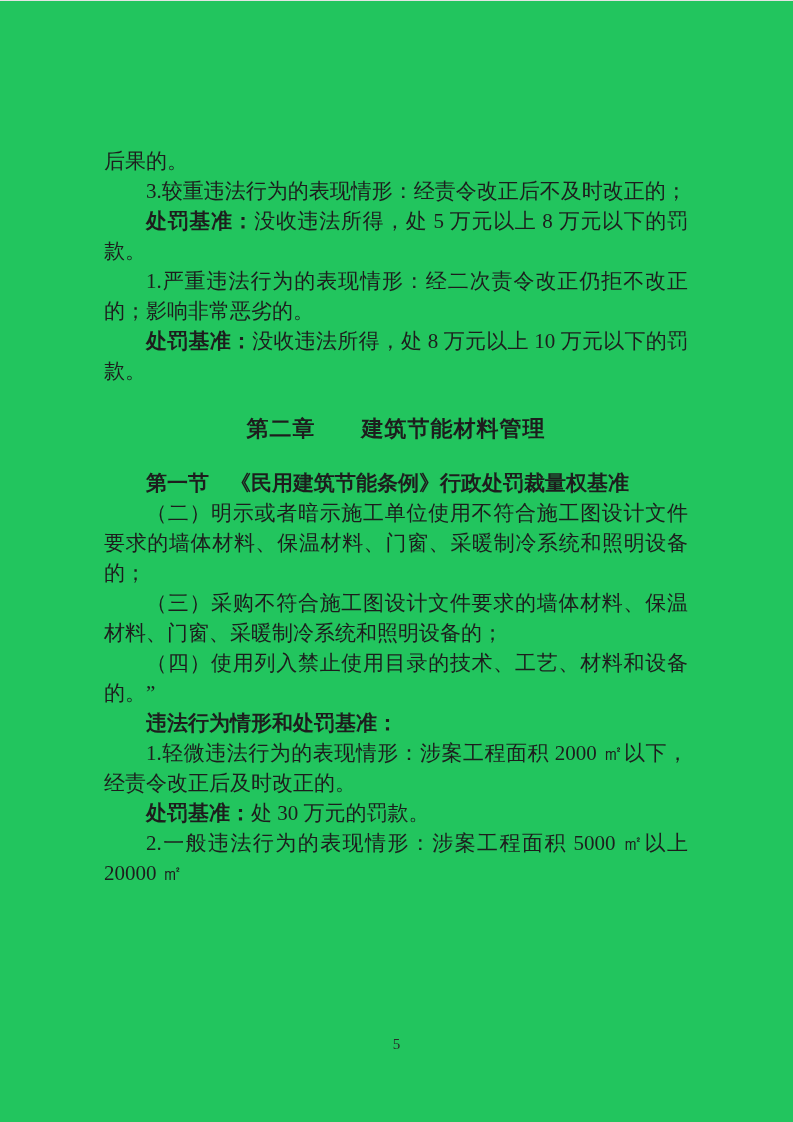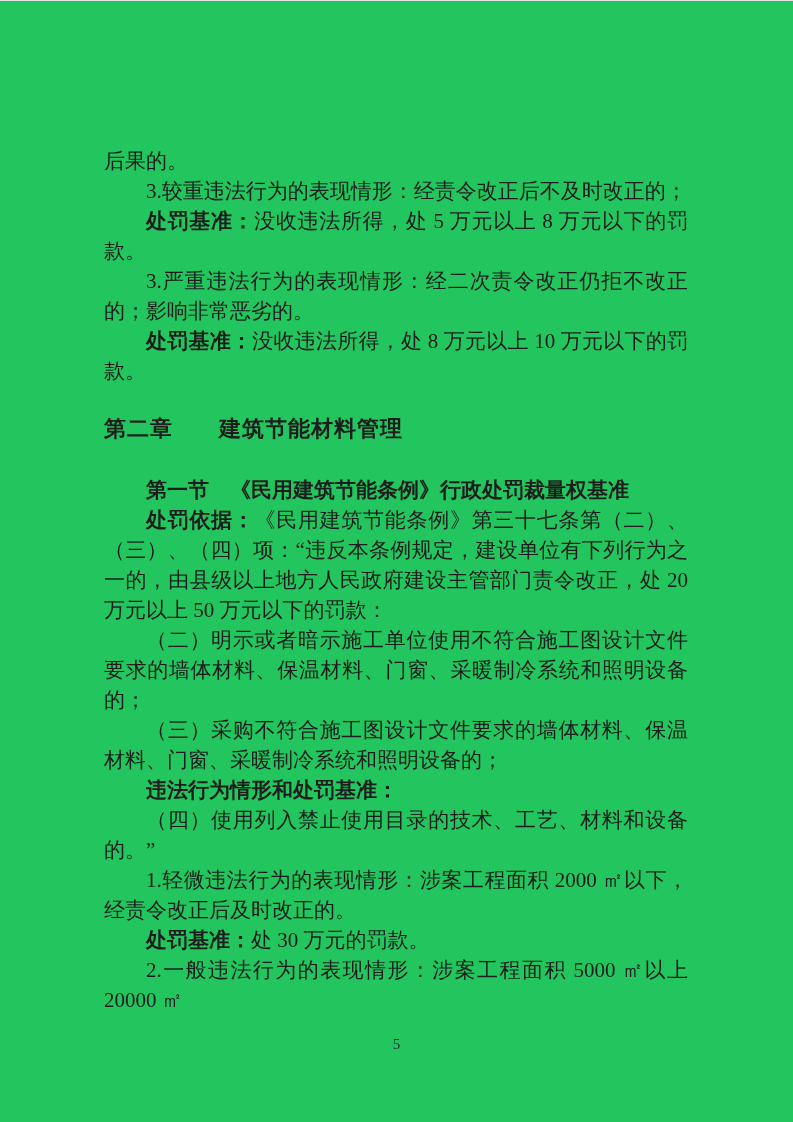--- a/index.html
+++ b/index.html
@@ -36,55 +36,55 @@
   .run-bold {
     font-weight: 700;
   }
   .run-regular {
     font-weight: 400;
   }
   .chapter {
     margin: 26px 0 0 0;
     font-size: 22px;
     line-height: 34px;
+    text-align: center;
     font-family: "Liberation Sans", "DejaVu Sans", sans-serif;
     font-weight: 700;
     letter-spacing: 1px;
   }
   .section {
-    margin-top: 29px;
+    margin-top: 22px;
   }
   .footer {
     position: absolute;
     left: 0;
     right: 0;
     top: 1033px;
     text-align: center;
     font-size: 15px;
     line-height: 20px;
     color: #2a2a2a;
   }
 </style>
 </head>
 <body>
 
 <div class="page">
   <div class="doc" id="doc-content">
       <p class="para"><span class="run-regular">后果的。</span></p>
       <p class="para indent"><span class="run-regular">3.较重违法行为的表现情形：经责令改正后不及时改正的；</span></p>
       <p class="para indent"><span class="run-bold">处罚基准：</span><span class="run-regular">没收违法所得，处 5 万元以上 8 万元以下的罚款。</span></p>
-      <p class="para indent"><span class="run-regular">3.严重违法行为的表现情形：经二次责令改正仍拒不改正的；影响非常恶劣的。</span></p>
+      <p class="para indent"><span class="run-regular">1.严重违法行为的表现情形：经二次责令改正仍拒不改正的；影响非常恶劣的。</span></p>
       <p class="para indent"><span class="run-bold">处罚基准：</span><span class="run-regular">没收违法所得，处 8 万元以上 10 万元以下的罚款。</span></p>
       <h1 class="chapter"><span class="run-bold">第二章　　建筑节能材料管理</span></h1>
       <p class="para indent section"><span class="run-bold">第一节　《民用建筑节能条例》行政处罚裁量权基准</span></p>
-      <p class="para indent"><span class="run-bold">处罚依据：</span><span class="run-regular">《民用建筑节能条例》第三十七条第（二）、（三）、（四）项：“违反本条例规定，建设单位有下列行为之一的，由县级以上地方人民政府建设主管部门责令改正，处 20 万元以上 50 万元以下的罚款：</span></p>
       <p class="para indent"><span class="run-regular">（二）明示或者暗示施工单位使用不符合施工图设计文件要求的墙体材料、保温材料、门窗、采暖制冷系统和照明设备的；</span></p>
       <p class="para indent"><span class="run-regular">（三）采购不符合施工图设计文件要求的墙体材料、保温材料、门窗、采暖制冷系统和照明设备的；</span></p>
+      <p class="para indent"><span class="run-regular">（四）使用列入禁止使用目录的技术、工艺、材料和设备的。”</span></p>
       <p class="para indent"><span class="run-bold">违法行为情形和处罚基准：</span></p>
-      <p class="para indent"><span class="run-regular">（四）使用列入禁止使用目录的技术、工艺、材料和设备的。”</span></p>
       <p class="para indent"><span class="run-regular">1.轻微违法行为的表现情形：涉案工程面积 2000 ㎡以下，经责令改正后及时改正的。</span></p>
       <p class="para indent"><span class="run-bold">处罚基准：</span><span class="run-regular">处 30 万元的罚款。</span></p>
       <p class="para indent"><span class="run-regular">2.一般违法行为的表现情形：涉案工程面积 5000 ㎡以上 20000 ㎡</span></p>
     </div>
   <div class="footer">
     <span>5</span>
   </div>
 </div>
 
 </body></html>

